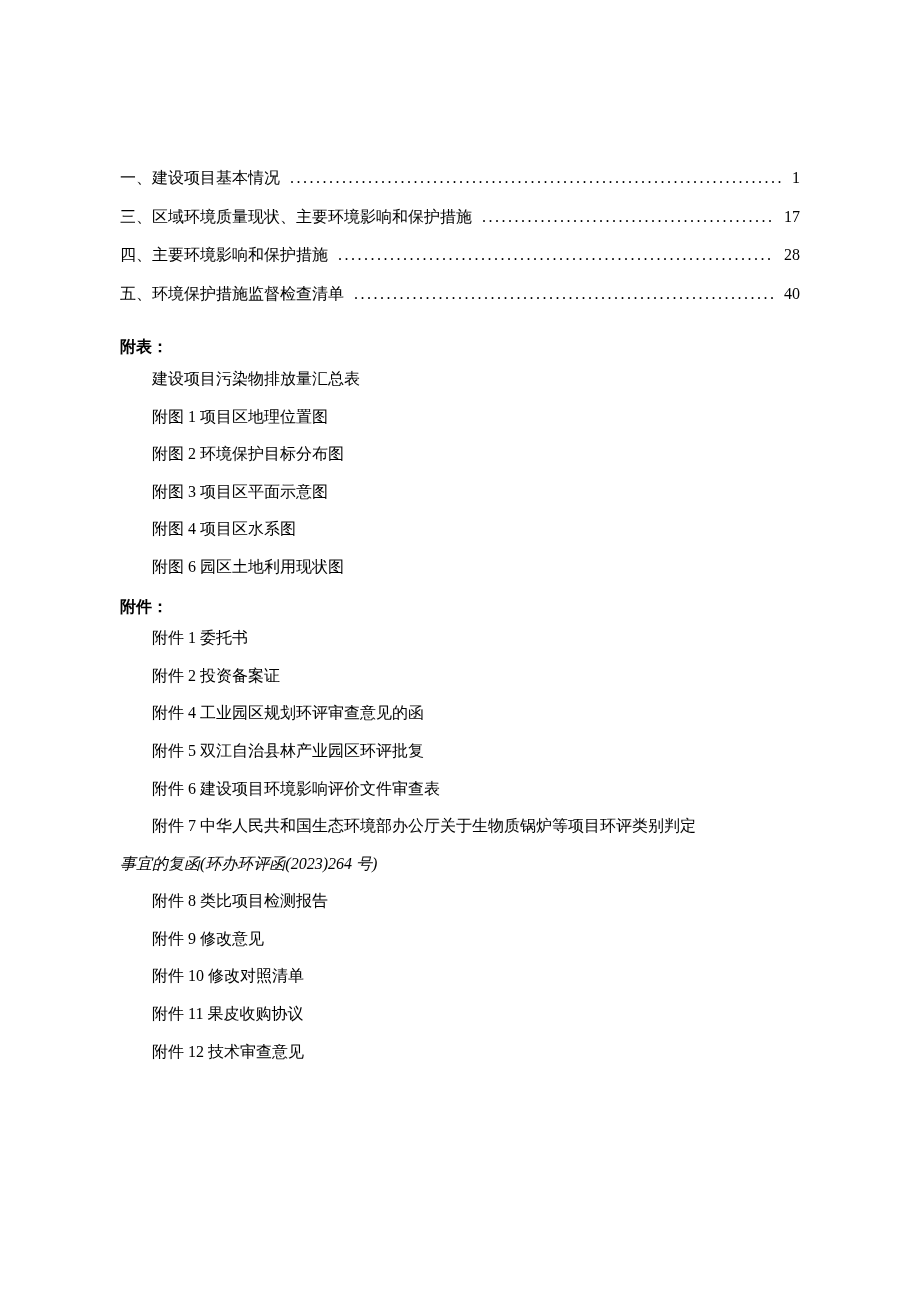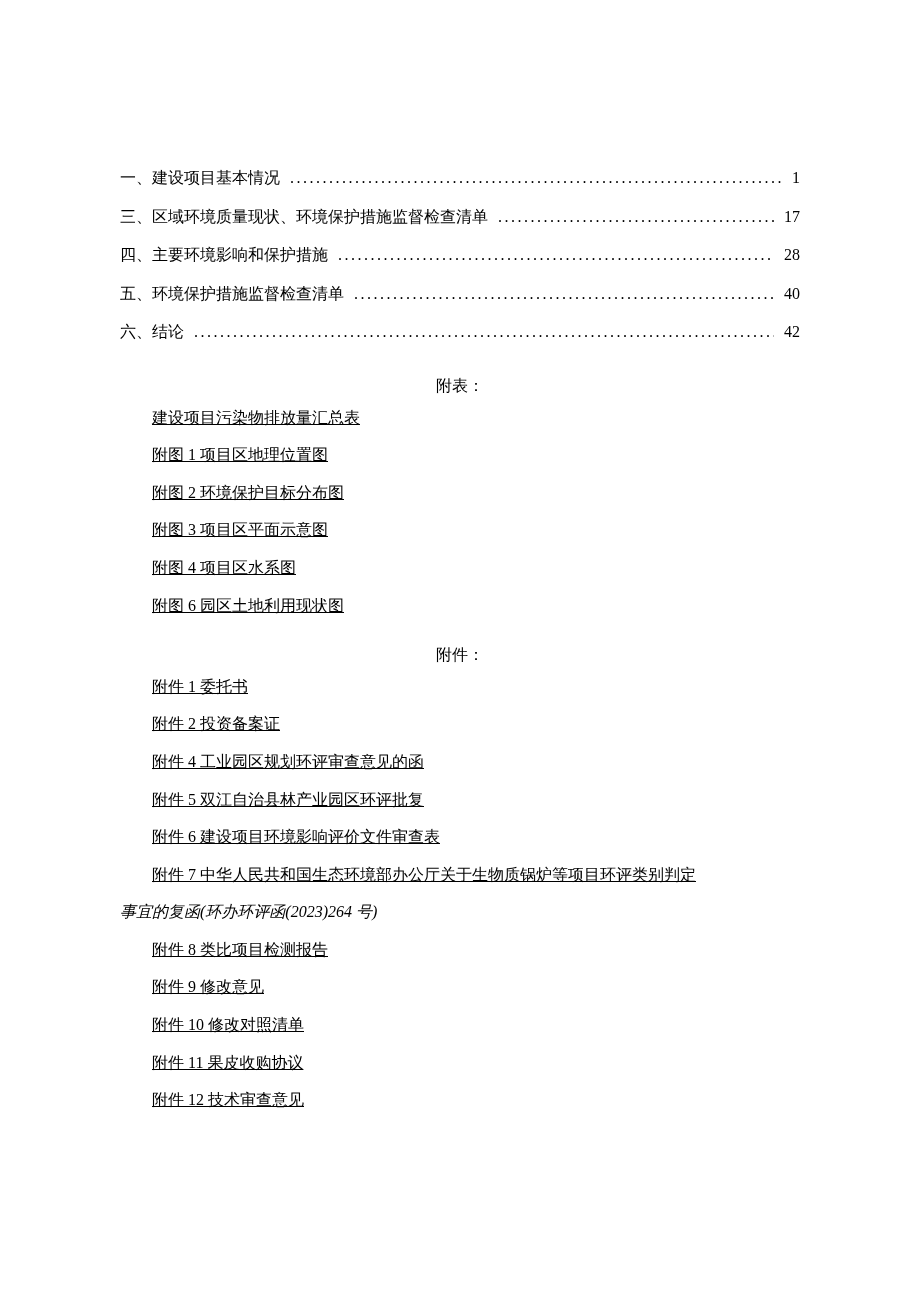--- a/index.html
+++ b/index.html
@@ -41,66 +41,59 @@
       margin: 0 2px;
     }
     .toc-dots::before {
       content: "...........................................................................................................................";
       font-family: "SimSun", serif;
     }
     .toc-page {
       flex-shrink: 0;
     }
     .section-heading {
-      font-weight: normal;
-      margin-top: 24px;
+      font-weight: bold;
+      margin-top: 14px;
       margin-bottom: 6px;
-      text-align: center;
     }
     .indent-line {
       padding-left: 32px;
       margin-bottom: 12px;
-      text-decoration: underline;
     }
     .noindent-line {
       padding-left: 0px;
       margin-bottom: 12px;
       font-style: italic;
     }
   </style>
 </head>
 <body>
 
 <div class="page">
 
   <div class="toc-list">
     <div class="toc-item">
       <span class="toc-label">一、建设项目基本情况</span>
       <span class="toc-dots"></span>
       <span class="toc-page">1</span>
     </div>
     <div class="toc-item">
-      <span class="toc-label">三、区域环境质量现状、环境保护措施监督检查清单</span>
+      <span class="toc-label">三、区域环境质量现状、主要环境影响和保护措施</span>
       <span class="toc-dots"></span>
       <span class="toc-page">17</span>
     </div>
     <div class="toc-item">
       <span class="toc-label">四、主要环境影响和保护措施</span>
       <span class="toc-dots"></span>
       <span class="toc-page">28</span>
     </div>
     <div class="toc-item">
       <span class="toc-label">五、环境保护措施监督检查清单</span>
       <span class="toc-dots"></span>
       <span class="toc-page">40</span>
-    </div>
-    <div class="toc-item">
-      <span class="toc-label">六、结论</span>
-      <span class="toc-dots"></span>
-      <span class="toc-page">42</span>
     </div>
   </div>
 
   <div class="section-heading">附表：</div>
   <div class="indent-line">建设项目污染物排放量汇总表</div>
 
   <div class="indent-line">附图 1 项目区地理位置图</div>
   <div class="indent-line">附图 2 环境保护目标分布图</div>
   <div class="indent-line">附图 3 项目区平面示意图</div>
   <div class="indent-line">附图 4 项目区水系图</div>

